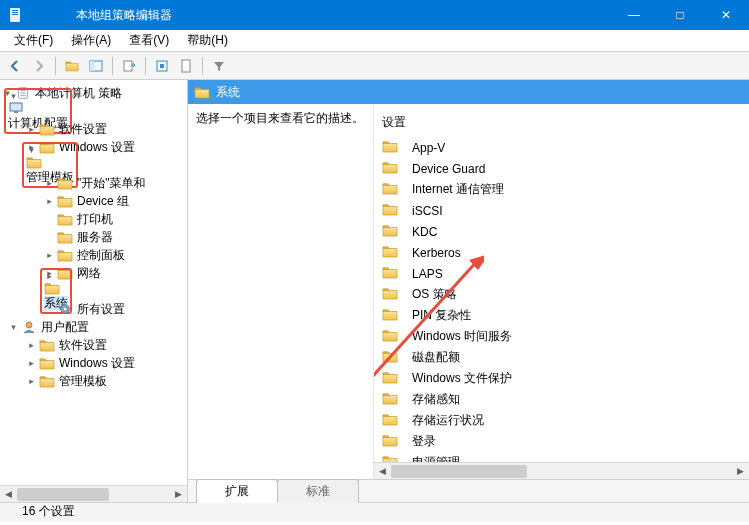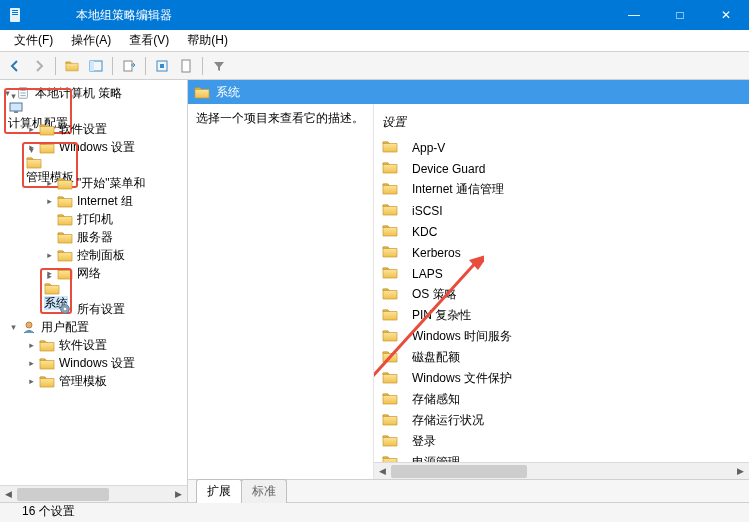--- a/index.html
+++ b/index.html
@@ -30,27 +30,27 @@
 .ticon { width: 16px; height: 14px; margin-right: 4px; display: flex; align-items: center; justify-content: center; }
 .tlabel { font-size: 12px; }
 .highlight { border: 2px solid #e74c3c; border-radius: 3px; padding: 0 2px; margin-left: -4px; }
 .tree-row.sel .tlabel { background: #cde8ff; }
 
 .rightpane { flex: 1; display: flex; flex-direction: column; position: relative; }
 .header { height: 24px; background: #3e9ae8; color: #fff; display: flex; align-items: center; padding-left: 6px; gap: 6px; }
 .body { flex: 1; display: flex; position: relative; overflow: hidden; }
 .desc { width: 186px; padding: 6px 8px; font-size: 12px; border-right: 1px solid #e5e5e5; }
 .list { flex: 1; padding: 6px 0; overflow: hidden; position: relative; }
-.colhead { padding: 4px 8px 6px; font-size: 12px; color: #000; font-style: italic; }
+.colhead { padding: 4px 8px 6px; font-size: 12px; color: #000; }
 .li { display: flex; align-items: center; height: 21px; padding-left: 8px; gap: 8px; }
 .li .fld { margin-right: 6px; }
 .arrow-ann { position: absolute; pointer-events: none; }
 
 .tabs { height: 23px; display: flex; border-top: 1px solid #d0d0d0; background: #f6f6f6; padding-left: 8px; align-items: flex-end; }
-.tab { padding: 3px 10px; font-size: 12px; border: 1px solid #c0c0c0; border-bottom: none; background: #fff; margin-right: -1px; border-radius: 3px 3px 0 0; position: relative; top: 1px; }
+.tab { padding: 3px 28px; font-size: 12px; border: 1px solid #c0c0c0; border-bottom: none; background: #fff; margin-right: -1px; border-radius: 3px 3px 0 0; position: relative; top: 1px; }
 .tab.inactive { background: #f0f0f0; color: #666; }
 
 .statusbar { height: 20px; border-top: 1px solid #d0d0d0; background: #f5f5f5; display: flex; padding-left: 22px; font-size: 12px; }
 
 .hscroll { position: absolute; left: 0; right: 0; bottom: 0; height: 17px; background: #f0f0f0; border-top: 1px solid #dadada; display:flex; align-items:center; }
 .hscroll .sbtn { width:17px; height:17px; display:flex; align-items:center; justify-content:center; color:#606060; font-size:9px; }
 .hscroll .track { flex:1; height:17px; position:relative; }
 .hscroll .thumb { position:absolute; top:2px; height:13px; background:#cdcdcd; border-radius:2px; }
 
 .folder-svg { width:16px; height:13px; }
@@ -219,21 +219,21 @@
         </span>
         <span class="tlabel">"开始"菜单和</span>
       </div>
     <div class="tree-row l3">
         <span class="expander">▸</span>
         <span class="ticon">
           <svg class="folder-svg">
             <use href="#folder"></use>
           </svg>
         </span>
-        <span class="tlabel">Internet 组</span>
+        <span class="tlabel">Device 组</span>
       </div>
     <div class="tree-row l3">
         <span class="expander none">▸</span>
         <span class="ticon">
           <svg class="folder-svg">
             <use href="#folder"></use>
           </svg>
         </span>
         <span class="tlabel">打印机</span>
       </div>

